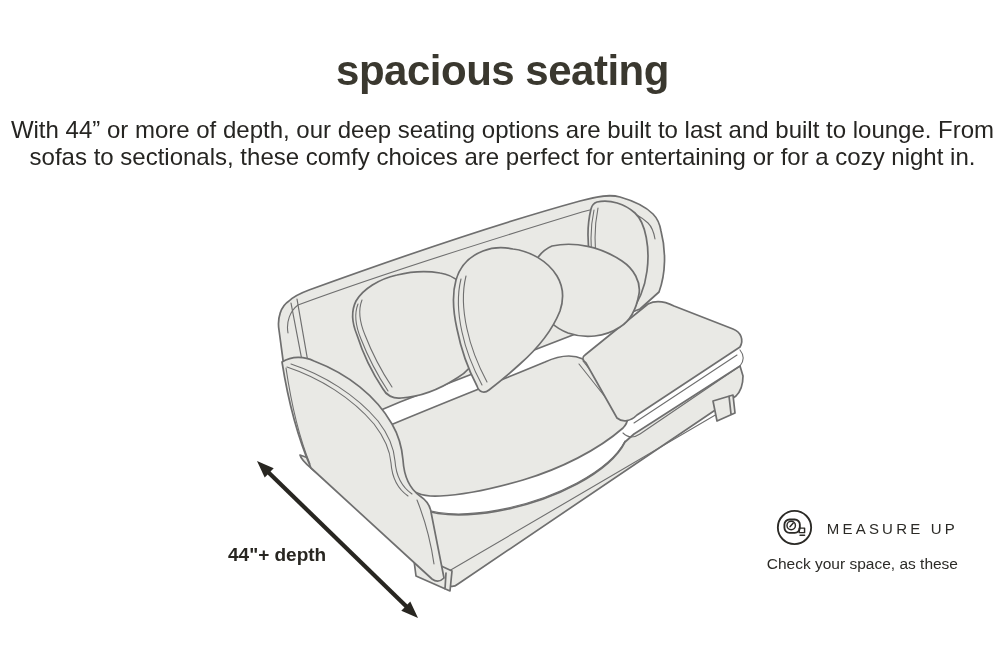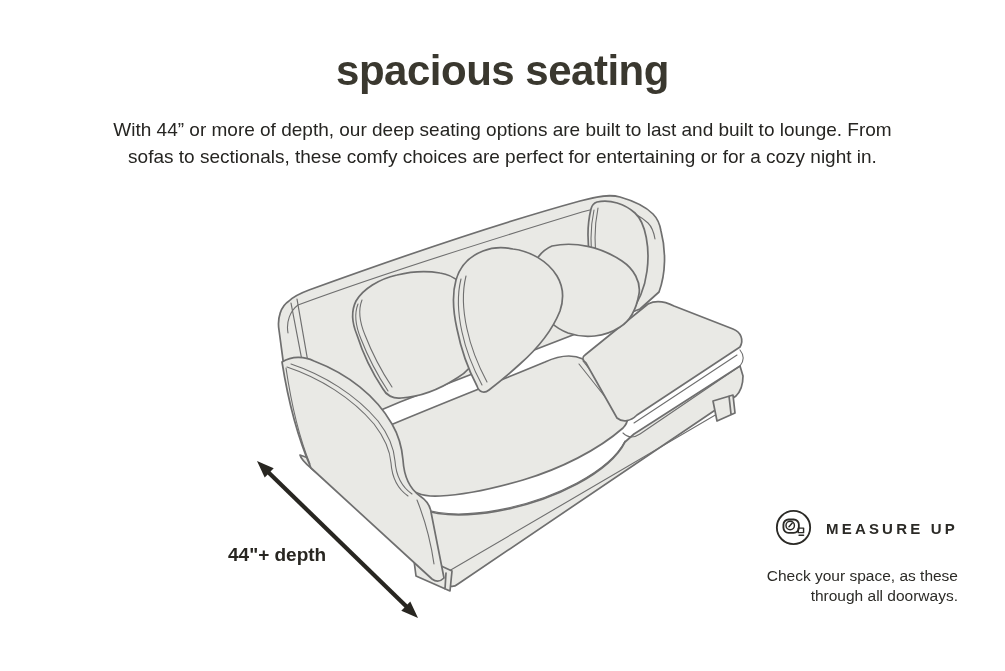--- a/index.html
+++ b/index.html
@@ -7,42 +7,42 @@
     width:1005px;height:671px;position:relative;overflow:hidden;
     font-family:"Liberation Sans", sans-serif;
   }
   .page-title{
     position:absolute;top:47px;left:0;width:100%;
     text-align:center;font-size:42px;font-weight:bold;letter-spacing:-0.5px;
     color:#3a382f;
   }
   .intro{
     position:absolute;top:116px;left:0;width:100%;
-    text-align:center;font-size:19px;line-height:27px;color:#262522;
+    text-align:center;font-size:24px;line-height:27px;color:#262522;
   }
   .intro .line{display:block;}
   .art{position:absolute;left:200px;top:185px;width:570px;height:450px;}
   .art svg{display:block;width:570px;height:450px;}
   .depth-label{
     position:absolute;left:228px;top:544px;
     font-size:19px;font-weight:bold;color:#282621;letter-spacing:0px;
     white-space:nowrap;
   }
   .measure-up{
     position:absolute;right:47px;top:509px;width:250px;
     text-align:right;color:#2b2a26;
   }
   .mu-head{display:flex;align-items:center;justify-content:flex-end;gap:14px;}
   .mu-icon{width:37px;height:37px;flex:0 0 auto;}
   .mu-icon svg{display:block;width:37px;height:37px;}
   .mu-title{
-    font-size:15px;font-weight:bold;letter-spacing:3.2px;color:#2b2a26;
+    font-size:15px;font-weight:normal;letter-spacing:3.2px;color:#2b2a26;
     white-space:nowrap;transform:translatey(1px);
   }
-  .mu-note{margin-top:20px;font-size:15.5px;line-height:20px;color:#2c2b27;}
+  .mu-note{margin-top:8px;font-size:15.5px;line-height:20px;color:#2c2b27;}
   .mu-note div{white-space:nowrap;}
 </style>
 </head>
 <body>
 
 <div class="page-title">spacious seating</div>
 
 <div class="intro">
   <span class="line">With 44” or more of depth, our deep seating options are built to last and built to lounge. From</span>
   <span class="line">sofas to sectionals, these comfy choices are perfect for entertaining or for a cozy night in.</span>
@@ -105,15 +105,14 @@
           <path d="M16.8,13.6 L13.6,17.2" stroke-width="1.4"></path>
           <rect x="22.6" y="18.6" width="5.2" height="4.4" stroke-width="1.4"></rect>
           <path d="M23.4,25.6 L27.8,25.6" stroke-width="1.4"></path>
         </g>
       </svg>
     </span>
     <span class="mu-title">MEASURE UP</span>
   </div>
   <div class="mu-note">
     <div>Check your space, as these</div>
-    <div>through all doorways.</div>
   </div>
 </div>
 
 </body></html>

